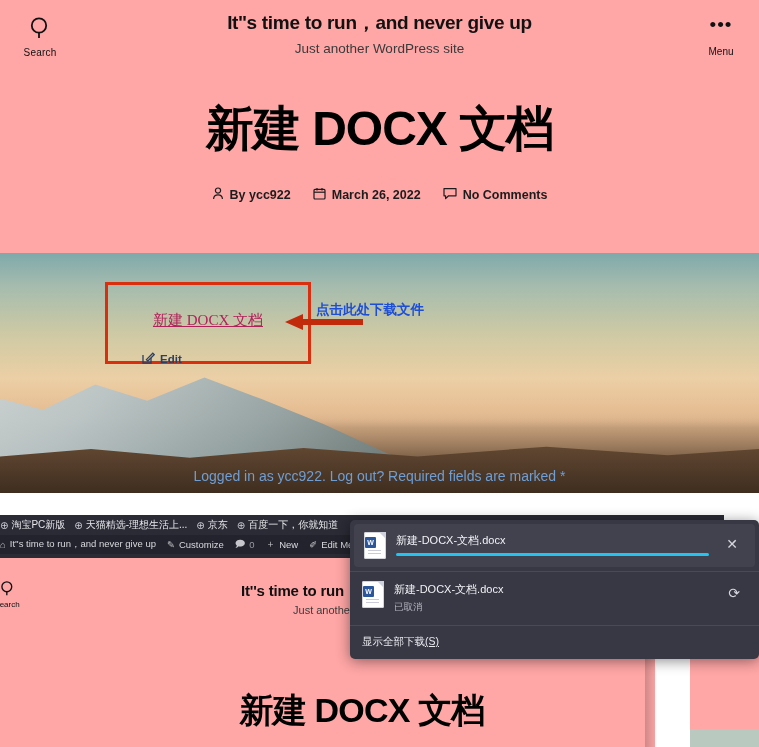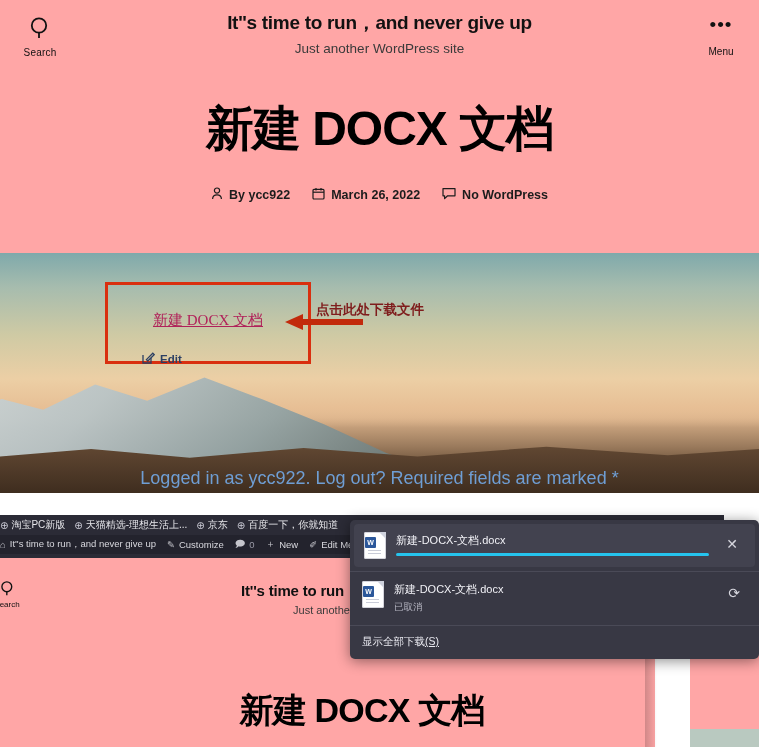--- a/index.html
+++ b/index.html
@@ -67,34 +67,34 @@
     border:3px solid #d92f0f;background:transparent;z-index:6;
   }
   .doc-link{
     position:absolute;left:0;right:0;top:26px;text-align:center;
     font-family:"Liberation Serif","DejaVu Serif",serif;
     font-size:15px;color:#b0225a;text-decoration:underline;cursor:pointer;
   }
   .arrow{position:absolute;left:285px;top:314px;width:78px;height:16px;z-index:7;}
   .ann-text{
     position:absolute;left:316px;top:301px;z-index:7;
-    font-size:13.5px;color:#7f1d1d;font-weight:bold;white-space:nowrap;
+    font-size:13.5px;color:#1d4ed8;font-weight:bold;white-space:nowrap;
   }
   .edit-link{
     position:absolute;left:142px;top:351px;z-index:7;display:flex;align-items:center;gap:5px;
     font-size:11.5px;font-weight:bold;color:#2b3f63;cursor:pointer;
   }
 
   .reply-title{
     position:absolute;left:0;right:0;top:415px;text-align:center;
     font-size:33px;font-weight:800;color:#0c0c0c;letter-spacing:-.6px;z-index:5;
   }
   .reply-note{
     position:absolute;left:0;right:0;top:468px;text-align:center;
-    font-size:18px;color:#6f9ed4;z-index:5;white-space:nowrap;
+    font-size:14px;color:#6f9ed4;z-index:5;white-space:nowrap;
   }
 
   .white-gap{position:absolute;left:0;top:493px;width:759px;height:22px;background:#fff;z-index:20;}
 
   
   #bottom-window{position:absolute;left:0;top:513px;width:759px;height:234px;overflow:hidden;}
 
   .bw-chrome{position:absolute;left:0;top:0;width:724px;height:45px;background:#2b2b36;}
   .bookmarks{
     position:absolute;left:0;top:2px;height:20px;width:724px;
@@ -209,21 +209,21 @@
             </svg>
         </span>
         <span class="lk">March 26, 2022</span>
       </span>
       <span class="mi">
         <span>
           <svg width="14" height="13" viewBox="0 0 14 13">
               <path d="M1 1.6h12v7.2H5.6L2.6 11.6V8.8H1z" fill="none" stroke="#1c1c1c" stroke-width="1.2" stroke-linejoin="round"></path>
             </svg>
         </span>
-        <span class="lk">No WordPress</span>
+        <span class="lk">No Comments</span>
       </span>
     </div>
   </div>
 
   <div class="featured">
     <div class="sky"></div>
     <div class="mtn"></div>
     <div class="ridge"></div>
   </div>
 

